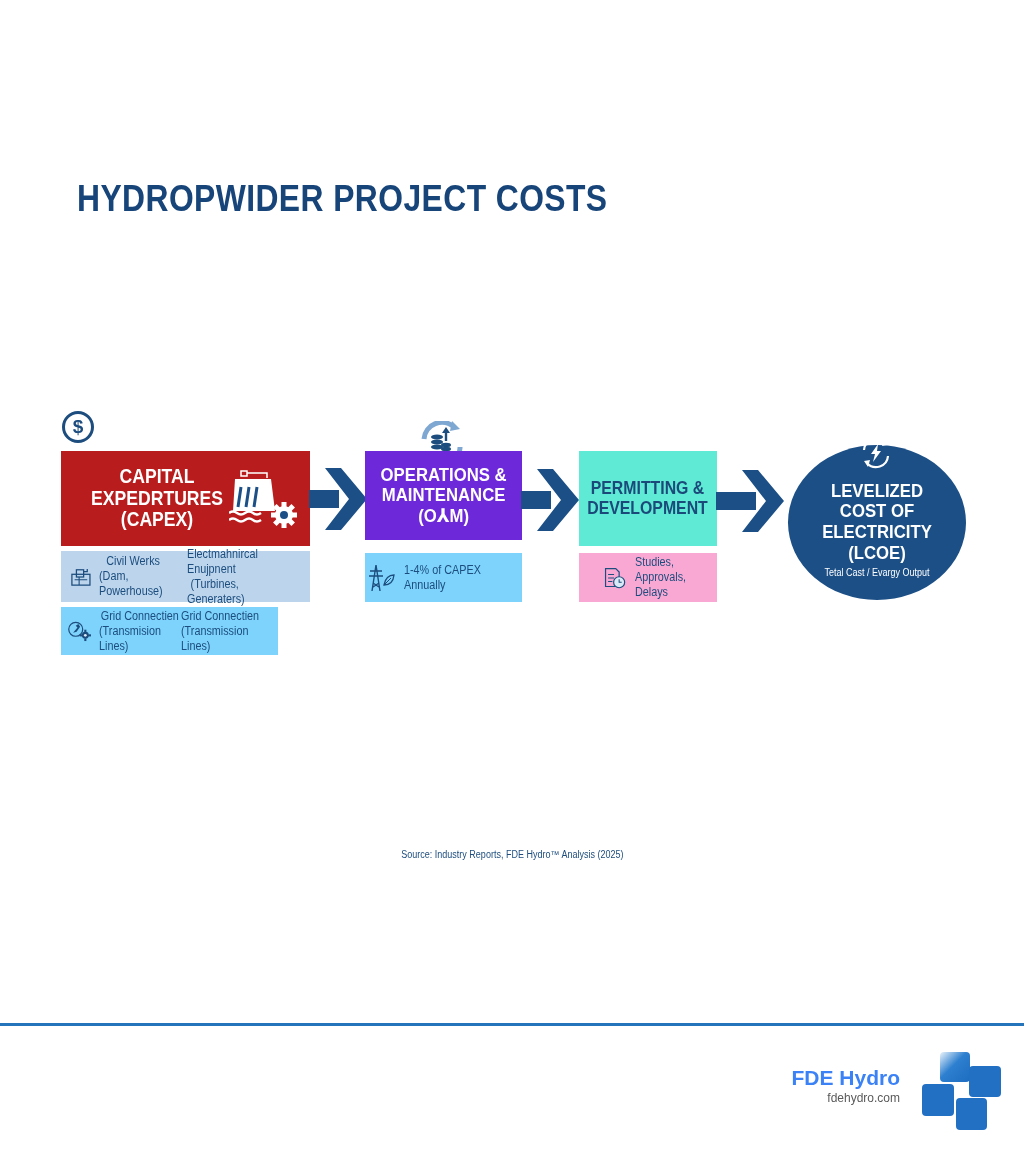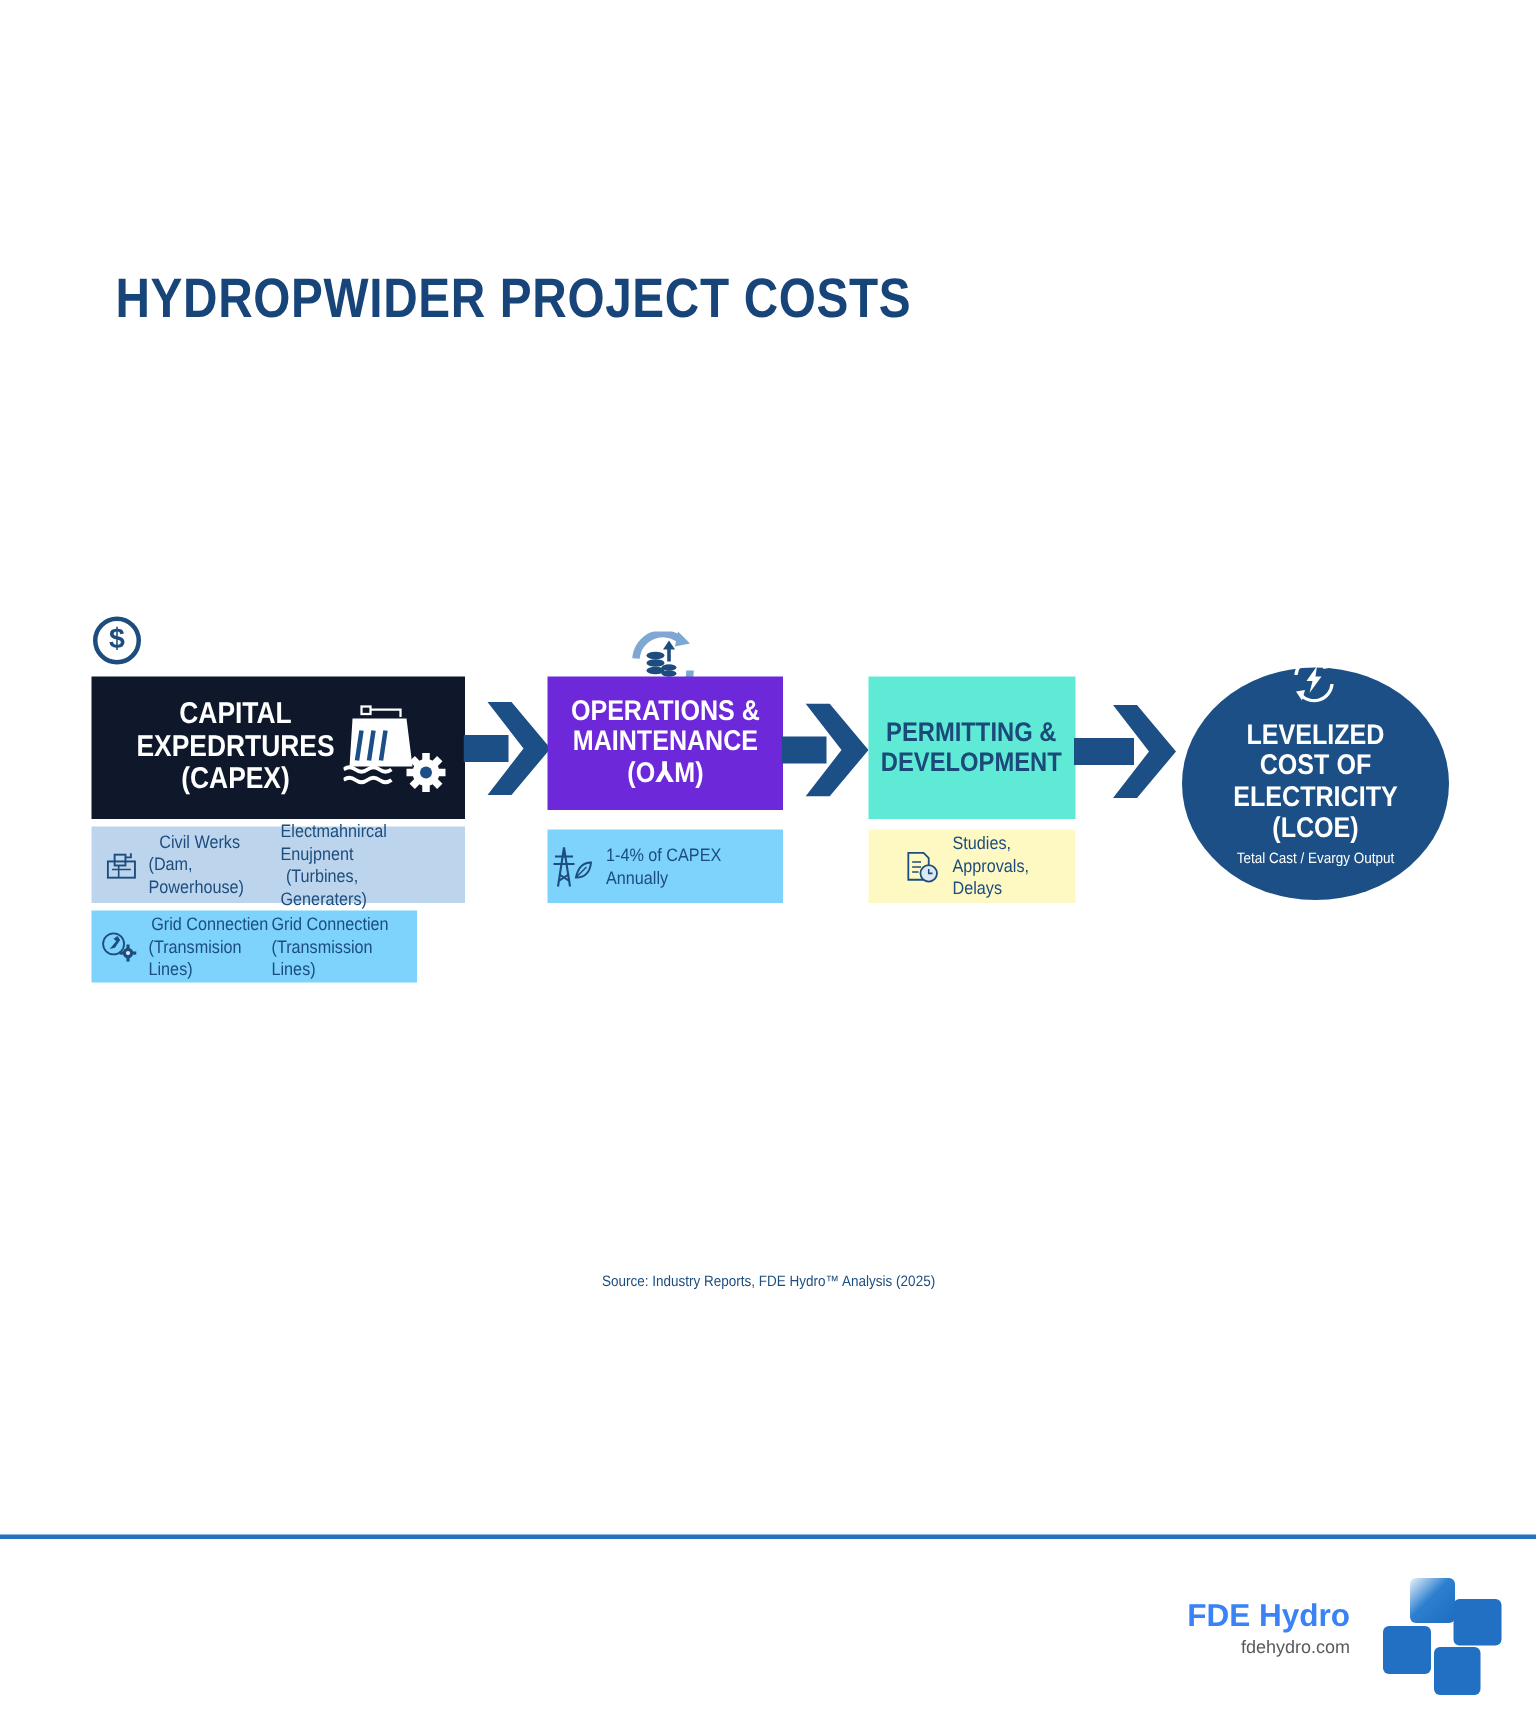--- a/index.html
+++ b/index.html
@@ -20,34 +20,34 @@
     color: #1c4d7e; font-weight: 700; font-size: 19px;
     display: flex; align-items: center; justify-content: center;
   }
 
   .box {
     position: absolute; display: flex; align-items: center; justify-content: center;
     text-align: center; font-weight: 700; line-height: 1.08;
   }
   .box .label { transform: scaleX(0.88); display: inline-block; }
 
-  .capex { left: 61px; top: 451px; width: 249px; height: 95px; background: #0f172a; color: #ffffff; font-size: 20px; justify-content: flex-start; padding-left: 30px; }
+  .capex { left: 61px; top: 451px; width: 249px; height: 95px; background: #b91c1c; color: #ffffff; font-size: 20px; justify-content: flex-start; padding-left: 30px; }
   .capex .label { transform-origin: left center; }
   .om { left: 365px; top: 451px; width: 157px; height: 89px; background: #6d28d9; color: #ffffff; font-size: 19px; }
   .permit { left: 579px; top: 451px; width: 138px; height: 95px; background: #5eead4; color: #1b4a7a; font-size: 18px; }
 
   .sub {
     position: absolute; display: flex; align-items: center;
     font-size: 12px; color: #1c4d7e; line-height: 1.25;
   }
   .sub .txt { transform: scaleX(0.9); transform-origin: left center; display: inline-block; }
   .sub1 { left: 61px; top: 551px; width: 249px; height: 51px; background: #bcd5ec; padding-left: 10px; justify-content: flex-end; }
   .sub2 { left: 61px; top: 607px; width: 217px; height: 48px; background: #7dd3fc; padding-left: 6px; }
   .sub3 { left: 365px; top: 553px; width: 157px; height: 49px; background: #7dd3fc; padding-left: 1px; }
-  .sub4 { left: 579px; top: 553px; width: 138px; height: 49px; background: #fef9c3; padding-left: 24px; }
+  .sub4 { left: 579px; top: 553px; width: 138px; height: 49px; background: #f9a8d4; padding-left: 24px; }
 
   .col { display: inline-block; margin-left: 8px; }
   .col + .col { margin-left: 12px; }
 
   .arrow { position: absolute; }
 
   .lcoe {
     position: absolute; left: 788px; top: 445px; width: 178px; height: 155px;
     border-radius: 50%; background: #1b4f86; color: #ffffff;
     display: flex; flex-direction: column; justify-content: center;

